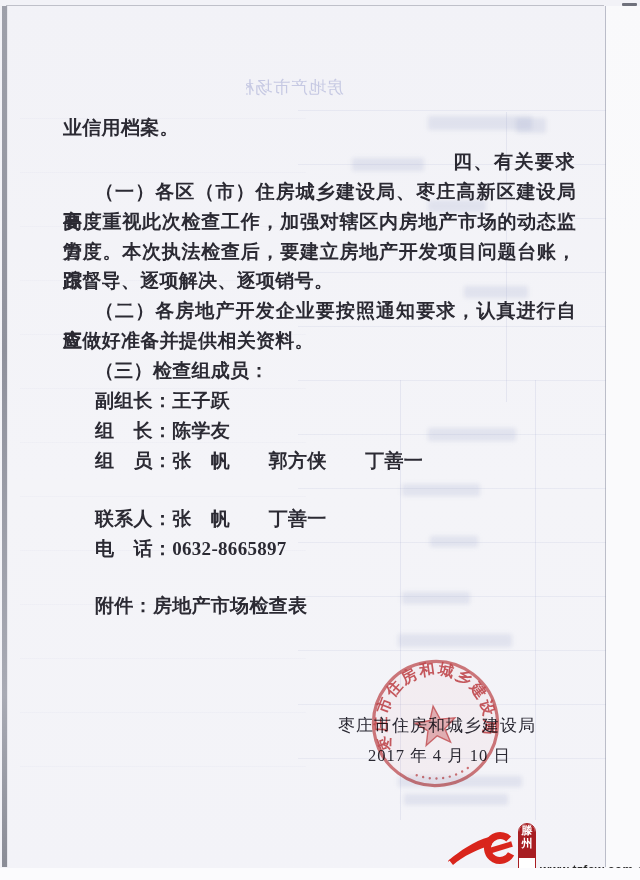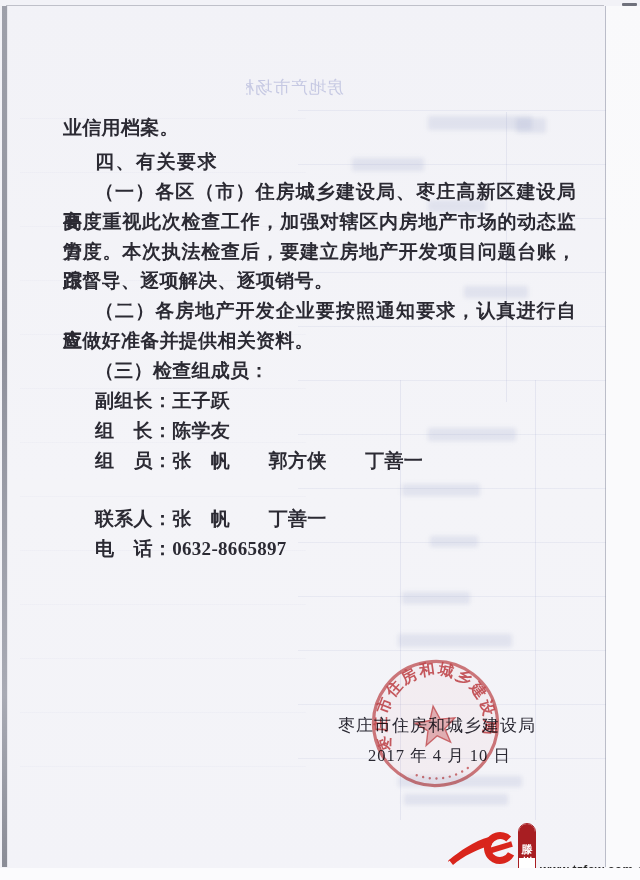--- a/index.html
+++ b/index.html
@@ -46,40 +46,40 @@
   .bleed-mirror { position:absolute; left:246px; top:76px; width:98px; height:26px;
     overflow:hidden; white-space:nowrap; transform:scaleX(-1);
     color:rgba(125,135,195,.38); font-size:17px; letter-spacing:1px; filter:blur(.6px); }
   
   .content { position:absolute; left:63px; top:113px; width:513px;
     color:#2b2a33; font-size:19px; letter-spacing:.3px; }
   .bodyline { height:29.9px; line-height:29.9px; white-space:pre;font-weight:bold; }
   .bodyline.fill { white-space:normal; text-align:justify; text-align-last:justify; }
   .bodyline.ind { text-indent:32px; }
   .bodyline.head { font-weight:bold; margin-top:4px;
-    font-family:"Liberation Sans", sans-serif; letter-spacing:1.5px; }
+    font-family:"Liberation Sans", sans-serif; letter-spacing:1.5px;text-align:right; }
   .bodyline.gap1 { margin-top:28px; }
   .bodyline.gap2 { margin-top:28px; }
   
   .sign-org { position:absolute; left:338px; top:714px; font-size:17px;
     letter-spacing:1px; color:#2a2933; }
   .sign-date { position:absolute; left:368px; top:745px; font-size:16.5px;
     letter-spacing:1px; color:#2a2933; }
   .seal { position:absolute; left:368px; top:656px; width:135px; height:135px;
     transform:rotate(-8deg); mix-blend-mode:multiply; opacity:.92; }
   .seal-arc-text { font-size:15.5px; letter-spacing:2px; fill:rgba(198,62,66,.92);
     font-weight:bold; font-family:"Liberation Serif", serif; }
   
   .logo { position:absolute; left:448px; top:818px; width:190px; height:60px; }
   .logo-swoosh { position:absolute; left:0; top:6px; }
   .logo-capsule { position:absolute; left:70px; top:5px; width:16px; height:53px;
     border:1px solid #a81e22; border-radius:9px; overflow:hidden; background:#fff; }
   .logo-capsule-top { width:100%; height:34px; background:#a81e22; color:#fff;
     font-family:"Liberation Sans", sans-serif; font-weight:bold; font-size:11px;
-    line-height:13px; text-align:center; padding-top:19px; box-sizing:border-box;
+    line-height:13px; text-align:center; padding-top:0; box-sizing:border-box;
     word-break:break-all; }
   .logo-title { position:absolute; left:90px; top:11px; font-size:32px; font-weight:bold;
     color:#d9251c; font-family:"Liberation Sans", sans-serif; letter-spacing:0;
     text-shadow:1px 1px 0 rgba(168,30,34,.35); }
   .logo-url { position:absolute; left:92px; top:45px; font-size:12px; font-weight:bold;
     color:#2a2a2a; font-family:"Liberation Sans", sans-serif; letter-spacing:.4px; }
 </style>
 </head>
 <body>
 
@@ -114,20 +114,21 @@
     <div class="bodyline fill">力度。本次执法检查后，要建立房地产开发项目问题台账，跟</div>
     <div class="bodyline">踪督导、逐项解决、逐项销号。</div>
     <div class="bodyline ind fill">（二）各房地产开发企业要按照通知要求，认真进行自查</div>
     <div class="bodyline">应做好准备并提供相关资料。</div>
     <div class="bodyline ind">（三）检查组成员：</div>
     <div class="bodyline ind">副组长：王子跃</div>
     <div class="bodyline ind">组　长：陈学友</div>
     <div class="bodyline ind">组　员：张　帆　　郭方侠　　丁善一</div>
     <div class="bodyline ind gap1">联系人：张　帆　　丁善一</div>
     <div class="bodyline ind">电　话：0632-8665897</div>
+    <div class="bodyline ind gap2">附件：房地产市场检查表</div>
   </div>
 
   <div class="sign-org">枣庄市住房和城乡建设局</div>
   <div class="sign-date">2017 年 4 月 10 日</div>
 
   <svg class="seal" viewBox="0 0 135 135">
     <circle cx="67.5" cy="67.5" r="62" fill="rgba(235,175,175,0.10)" stroke="rgba(201,86,88,0.85)" stroke-width="3.2"></circle>
     <path id="sealArc" d="M 20.2,80.2 A 49,49 0 1 1 114.8,80.2" fill="none"></path>
     <text class="seal-arc-text">
       <textPath href="#sealArc" startOffset="50%" text-anchor="middle">枣庄市住房和城乡建设局</textPath>

